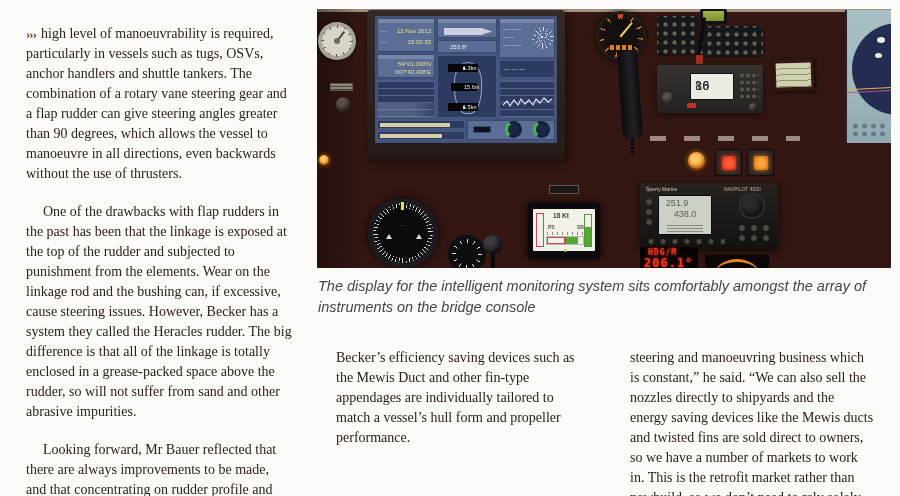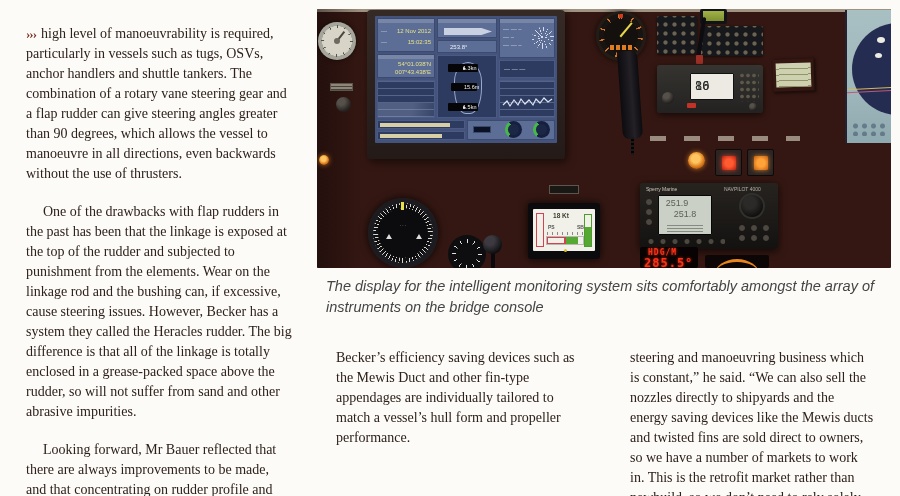--- a/index.html
+++ b/index.html
@@ -8,21 +8,21 @@
 
   
   .col { position:absolute; color:#2e211a; font-size:14px; line-height:20px; text-align:left; }
   .col p { margin:18px; }
   .col p.ind { text-indent:17px; }
   #col1 { left:8px; top:6px; width:302px; }
   #col2 { left:318px; top:330px; width:278px; }
   #col3 { left:612px; top:330px; width:280px; }
   .marker { color:#7a2a1a; font-weight:bold; letter-spacing:-1px; margin-right:5px; font-size:13px; }
   .byline { font-family:"Liberation Sans", sans-serif; font-style:italic; font-weight:bold; color:#7c712e; font-size:12px; margin-left:4px; }
-  .caption { position:absolute; left:318px; top:276px; width:572px; font-family:"Liberation Sans", sans-serif; font-style:italic; font-size:14.5px; line-height:21px; color:#454545;margin-left:8px; }
+  .caption { position:absolute; left:318px; top:276px; width:572px; font-family:"Liberation Sans", sans-serif; font-style:italic; font-size:14.5px; line-height:21px; color:#454545; }
 
   
   .photo { position:absolute; left:317px; top:9px; width:574px; height:259px; overflow:hidden; border-radius:1px;
     background:
       radial-gradient(ellipse at 88% 85%, rgba(0,0,0,.85) 0%, rgba(0,0,0,0) 55%),
       radial-gradient(ellipse at 10% 95%, rgba(2,2,6,.8) 0%, rgba(0,0,0,0) 50%),
       radial-gradient(ellipse at 30% 12%, rgba(130,62,40,.30) 0%, rgba(0,0,0,0) 55%),
       linear-gradient(180deg, #5a3526 0%, #4e251c 9%, #471f18 32%, #34160ف 50%, #2e1411 55%, #1d0e0d 76%, #140b0b 100%);
     background-color:#341712;
   }
@@ -357,31 +357,31 @@
         <div class="dot"></div>
       </div>
     </div>
 
     <div class="ap">
       <div class="brand">Sperry Marine</div>
       <div class="model">NAVPILOT 4000</div>
       <div class="sidekeys"></div>
       <div class="lcd">
         <div class="r1">251.9</div>
-        <div class="r2">251.8</div>
+        <div class="r2">438.0</div>
         <div class="lcdlines"></div>
       </div>
       <div class="dial"></div>
       <div class="krow"></div>
       <div class="krow2"></div>
     </div>
 
     <div class="hdgled">
       <div class="l1">HDG/M</div>
-      <div class="l2">285.5°</div>
+      <div class="l2">206.1°</div>
     </div>
 
     <div class="rudgauge">
         <i></i>
       </div>
   </div>
 
   <div class="caption">The display for the intelligent monitoring system sits comfortably amongst the array of instruments on the bridge console</div>
 
   <div class="col" id="col2">

